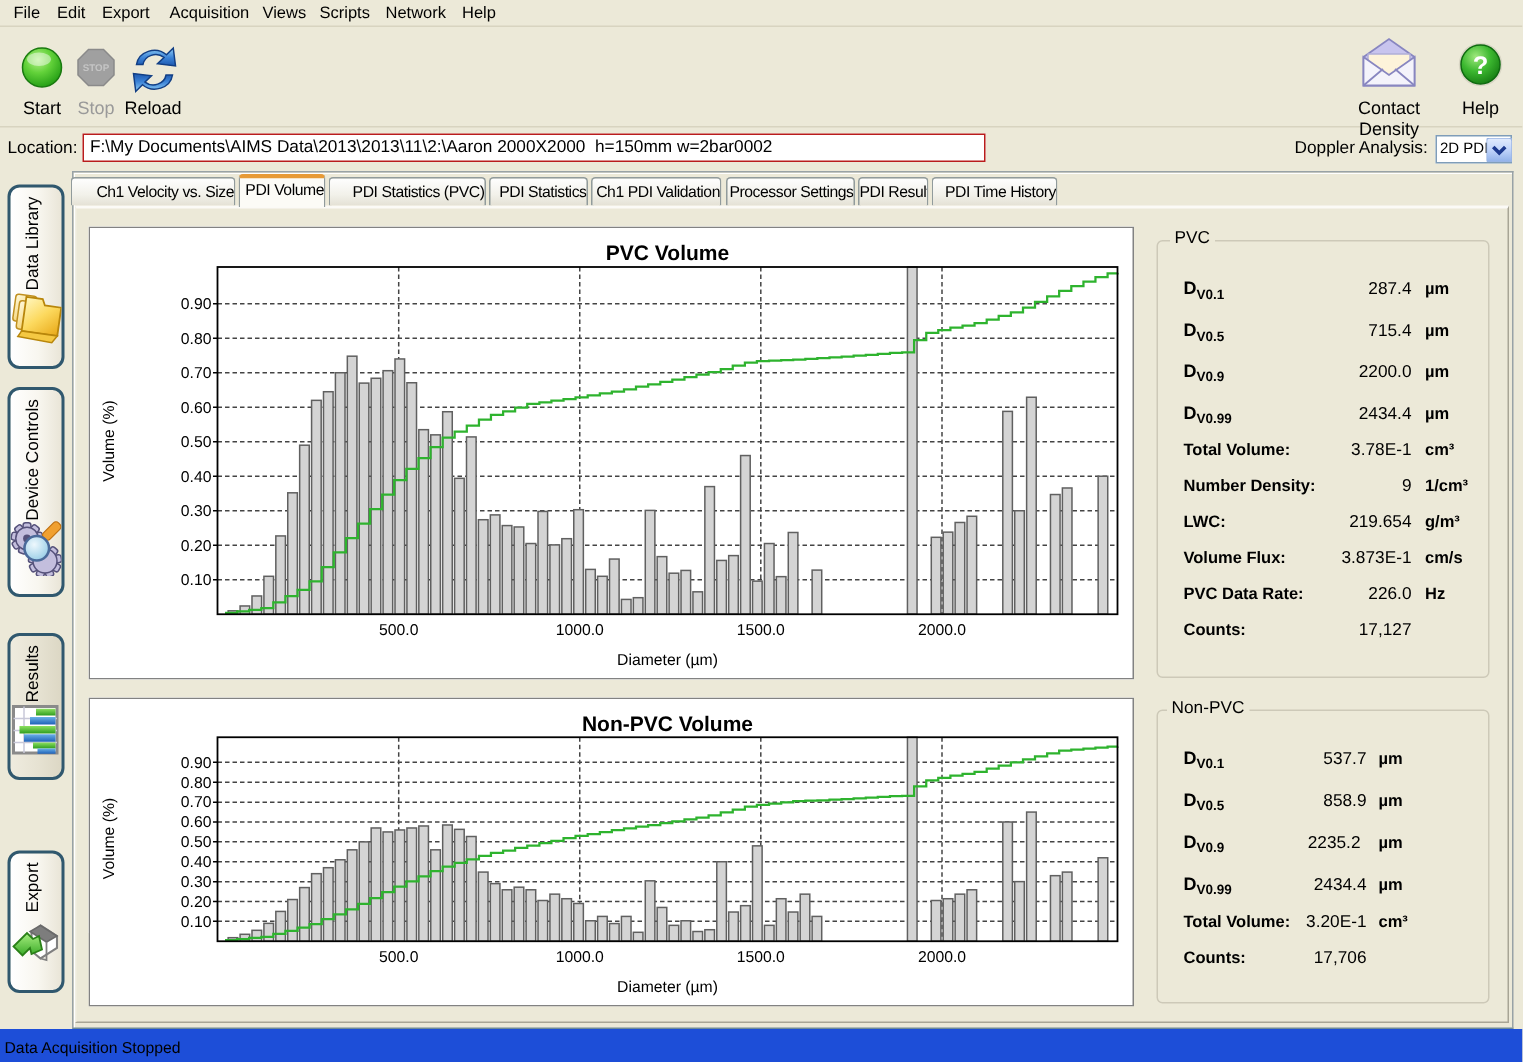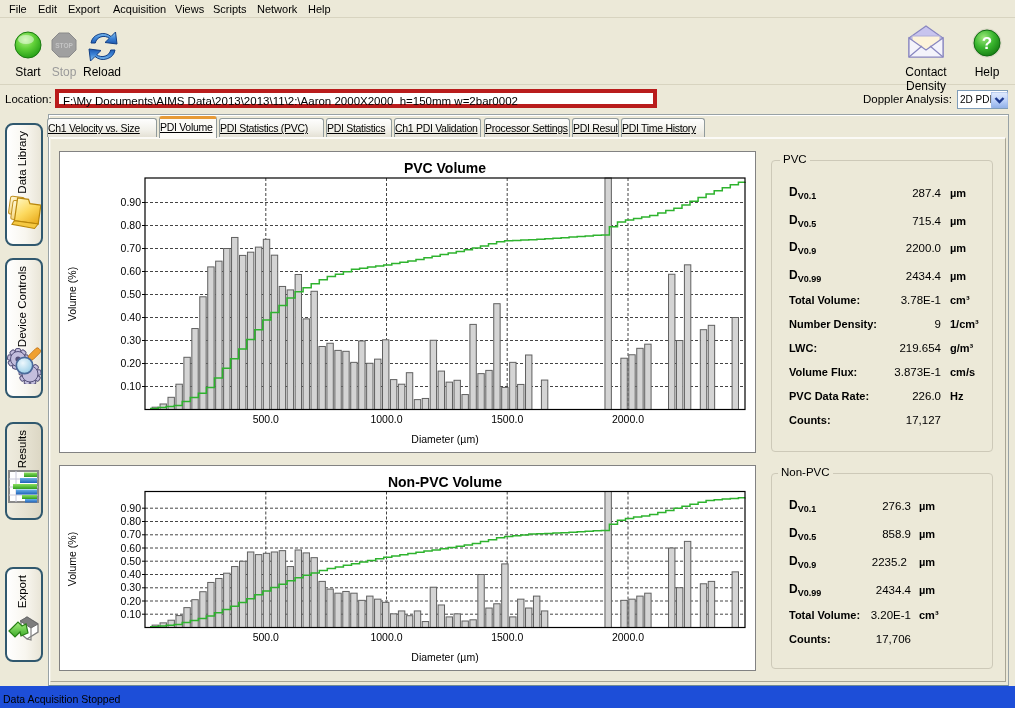--- a/index.html
+++ b/index.html
@@ -1,22 +1,22 @@
 <!DOCTYPE html>
 <html><head><meta charset="utf-8"><title>AIMS</title>
 <style>
 * { margin:0; padding:0; box-sizing:border-box; }
 html,body { width:1015px; height:708px; overflow:hidden; }
 body { background:#ece9d8; font-family:"Liberation Sans", sans-serif; position:relative; }
 .menubar { position:absolute; left:0; top:0; width:100%; height:18px; border-bottom:1px solid #d8d4c0; }
 .menubar span { position:absolute; top:3px; font-size:11px; color:#000; }
 .tool-label { position:absolute; font-size:12px; color:#000; text-align:center; }
-.locfield { position:absolute; left:55px; top:89px; width:602px; height:19px; background:#fff; border:4px solid #b91c1c; font-size:11.5px; line-height:17px; padding-left:4px; white-space:nowrap; }
+.locfield { position:absolute; left:55px; top:89px; width:602px; height:19px; background:#fff; border:1px solid #b91c1c; font-size:11.5px; line-height:17px; padding-left:4px; white-space:nowrap; }
 .mainpanel { position:absolute; left:48px; top:114px; width:961px; height:572px; background:#ece9d8; border:1px solid #98a2a6; border-bottom-color:#6e8a96; box-shadow:inset 1px 1px 0 #ffffff; }
-.tab { position:absolute; top:118px; height:19px; background:linear-gradient(#fefefe,#f2f1ea 60%,#e4e1d5); border:1px solid #919b9c; border-bottom:none; border-radius:3px 3px 0 0; font-size:10.5px; letter-spacing:-0.3px; text-align:left; line-height:18px; color:#000; white-space:nowrap; overflow:hidden;text-decoration:underline; }
+.tab { position:absolute; top:118px; height:19px; background:linear-gradient(#fefefe,#f2f1ea 60%,#e4e1d5); border:1px solid #919b9c; border-bottom:none; border-radius:3px 3px 0 0; font-size:10.5px; letter-spacing:-0.3px; text-align:right; line-height:18px; color:#000; white-space:nowrap; overflow:hidden; }
 .tab.active { top:116px; height:22px; background:#fcfbf6; border-top:3px solid #e79a36; z-index:5; line-height:17px; }
 .content { position:absolute; left:50px; top:137px; width:956px; height:545px; background:#ece9d8; border-top:2px solid #fbfaf6; border-left:1px solid #f2f0e4; border-right:1px solid #a8a595; border-bottom:1px solid #a8a595; }
 .chartpanel { position:absolute; background:#fff; }
 .groupbox { position:absolute; border:1px solid #cdc9b8; border-radius:4px; }
 .legend { position:absolute; background:#ece9d8; font-size:11.5px; padding:0 3px; color:#000; }
 .lbl { position:absolute; font-size:11px; color:#000; white-space:nowrap; }
 .lbl b { font-weight:bold; }
 .val { position:absolute; font-size:11.5px; color:#000; white-space:nowrap; }
 .unit { position:absolute; font-size:11px; font-weight:bold; color:#000; white-space:nowrap; }
 .sbtn { position:absolute; left:5px; width:38px; border:2px solid #30586e; border-radius:8px; background:linear-gradient(to right,#ffffff,#f8f6ef 55%,#e9e5d7); overflow:hidden; }
@@ -455,21 +455,21 @@
 <div class="val" style="right:74px;top:366px">3.873E-1</div>
 <div class="unit" style="left:950px;top:366px">cm/s</div>
 <div class="lbl" style="left:789px;top:390px"><b>PVC Data Rate:</b></div>
 <div class="val" style="right:74px;top:390px">226.0</div>
 <div class="unit" style="left:950px;top:390px">Hz</div>
 <div class="lbl" style="left:789px;top:414px"><b>Counts:</b></div>
 <div class="val" style="right:74px;top:414px">17,127</div>
 <div class="groupbox" style="left:771px;top:473px;width:222px;height:196px"></div>
 <div class="legend" style="left:778px;top:466px">Non-PVC</div>
 <div class="lbl" style="left:789px;top:498px"><b style="font-size:12px">D</b><b style="font-size:9px;vertical-align:-3px">V0.1</b></div>
-<div class="val" style="right:104px;top:500px">276.3</div>
+<div class="val" style="right:104px;top:500px">537.7</div>
 <div class="unit" style="left:919px;top:500px"><b>µm</b></div>
 <div class="lbl" style="left:789px;top:526px"><b style="font-size:12px">D</b><b style="font-size:9px;vertical-align:-3px">V0.5</b></div>
 <div class="val" style="right:104px;top:528px">858.9</div>
 <div class="unit" style="left:919px;top:528px"><b>µm</b></div>
 <div class="lbl" style="left:789px;top:554px"><b style="font-size:12px">D</b><b style="font-size:9px;vertical-align:-3px">V0.9</b></div>
 <div class="val" style="right:108px;top:556px">2235.2</div>
 <div class="unit" style="left:919px;top:556px"><b>µm</b></div>
 <div class="lbl" style="left:789px;top:582px"><b style="font-size:12px">D</b><b style="font-size:9px;vertical-align:-3px">V0.99</b></div>
 <div class="val" style="right:104px;top:584px">2434.4</div>
 <div class="unit" style="left:919px;top:584px"><b>µm</b></div>

